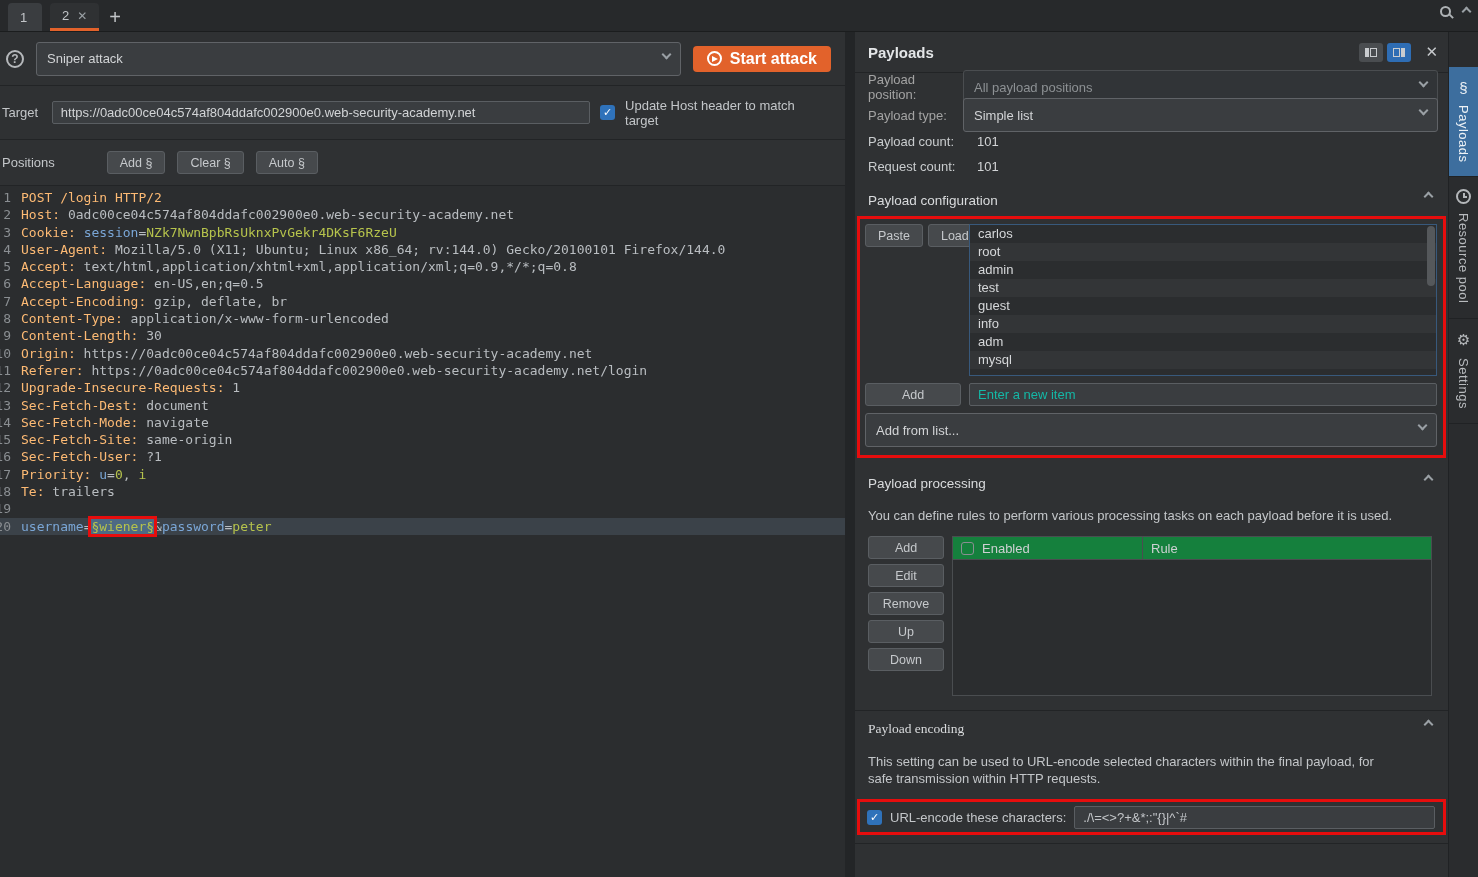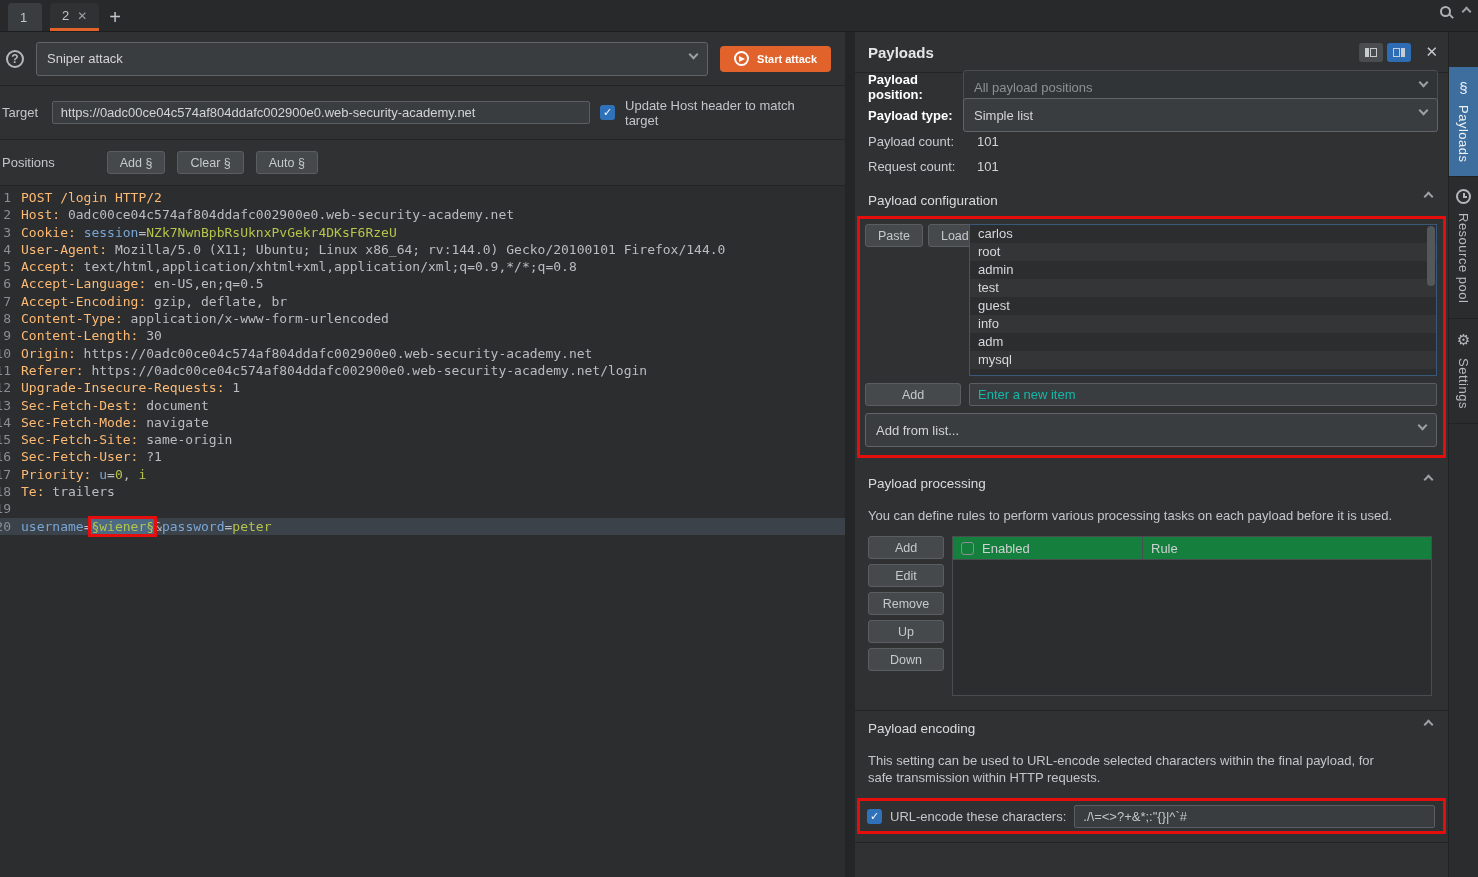--- a/index.html
+++ b/index.html
@@ -34,21 +34,21 @@
   .right { flex:1; display:flex; flex-direction:column; background:#2f3133; overflow:hidden; }
   .sidestrip { width:30px; background:#2a2c2e; border-left:1px solid #202224; display:flex; flex-direction:column; }
 
   .hline { height:1px; background:#222426; }
 
   
   .attack-row { height:53px; display:flex; align-items:center; padding:0 14px 0 6px; gap:12px; }
   .select { background:#3a3d40; border:1px solid #606367; border-radius:3px; height:25px; display:flex; align-items:center; padding:16px 10px; gap:8px; color:#d2d4d6; position:relative; }
   .select .chev { position:absolute; right:10px; top:8px; }
   .attack-select { flex:1; }
-  .btn-orange { background:#e2622b; border:none; color:#fff; font-weight:bold; font-size:11px; height:26px; padding:0 14px; border-radius:4px; display:flex; align-items:center; gap:8px; cursor:pointer; }
+  .btn-orange { background:#e2622b; border:none; color:#fff; font-weight:bold; font-size:16px; height:26px; padding:0 14px; border-radius:4px; display:flex; align-items:center; gap:8px; cursor:pointer; }
 
   .target-row { height:53px; display:flex; align-items:center; padding:0 14px 0 2px; gap:10px; }
   .lbl { color:#c3c6c9; }
   .tinput { background:#3a3d40; border:1px solid #5a5e62; border-radius:2px; height:23px; display:flex; align-items:center; padding:0 8px; color:#d2d4d6; }
   .target-input { width:540px; }
   .cbox { width:15px; height:15px; border-radius:3px; background:#2f72ba; color:#fff; display:inline-flex; align-items:center; justify-content:center; font-size:11px; flex:none; }
 
   .positions-row { height:45px; display:flex; align-items:center; padding:0 14px 0 2px; gap:12px; }
   .btn { background:#46494c; border:1px solid #5a5e62; border-radius:3px; color:#c6c9cc; height:23px; padding:0 12px; display:inline-flex; align-items:center; justify-content:center; cursor:pointer; font-size:12.5px; }
   .pos-btns { display:flex; gap:12px;padding-left:40px; }
@@ -69,21 +69,21 @@
   
   .rp-header { height:40px; display:flex; align-items:center; padding:0 10px 0 13px; }
   .rp-title { font-size:15px; font-weight:bold; color:#e4e6e8; flex:1; }
   .layout-toggle { display:flex; gap:4px; margin-right:14px; }
   .lt-btn { width:24px; height:19px; border-radius:3px; background:#4a4d50; display:flex; align-items:center; justify-content:center; gap:1px; cursor:pointer; }
   .lt-btn.active { background:#2e6db4; }
   .lt-bar-s { width:4px; height:9px; background:#c9cccf; }
   .lt-bar-l { width:7px; height:9px; border:1.5px solid #c9cccf; }
   .closex2 { color:#c6c9cc; font-size:15px; cursor:pointer; }
   .frow { display:flex; align-items:center; padding:4px 10px 4px 13px; height:28px; }
-  .frow .flabel { width:95px; flex:none; color:#ffffff;font-weight:bold; }
+  .frow .flabel { width:95px; flex:none; color:#a3a3a3; }
   .frow .select, .frow .tinput { flex:1; }
   .select.disabled { background:#313437; border-color:#4a4d50; color:#8d9194; }
   .statrow { display:flex; align-items:center; padding:2px 10px 2px 13px; height:25px; }
   .statrow .flabel { width:95px; flex:none; }
   .statval { color:#d2d4d6; padding-left:14px; }
 
   .sect-head { display:flex; align-items:flex-start; padding:14px 16px 6px 13px; }
   .sect-title { flex:1; font-size:13.5px; color:#d9dbdd; }
   .sect-desc { padding:10px 16px 8px 13px; color:#c3c6c9; line-height:17px; }
 
@@ -305,21 +305,21 @@
             <span class="cbox-empty"></span>
             <span>Enabled</span>
           </div>
           <div class="pt-c2">Rule</div>
         </div>
         <div class="pt-body"></div>
       </div>
     </div>
     <div class="hline"></div>
 
-    <div class="sect-head" style="padding-top:10px;">
+    <div class="sect-head" style="padding-top:10px;font-family:Liberation Serif, serif;">
       <span class="sect-title">Payload encoding</span>
       <span class="chev up"></span>
     </div>
     <div class="sect-desc" style="max-width:560px;">This setting can be used to URL-encode selected characters within the final payload, for safe transmission within HTTP requests.</div>
 
     <div class="enc-row">
       <span class="cbox">✓</span>
       <span class="lbl">URL-encode these characters:</span>
       <div class="tinput">
         <span>./\=&lt;&gt;?+&amp;*;:"{}|^`#</span>

